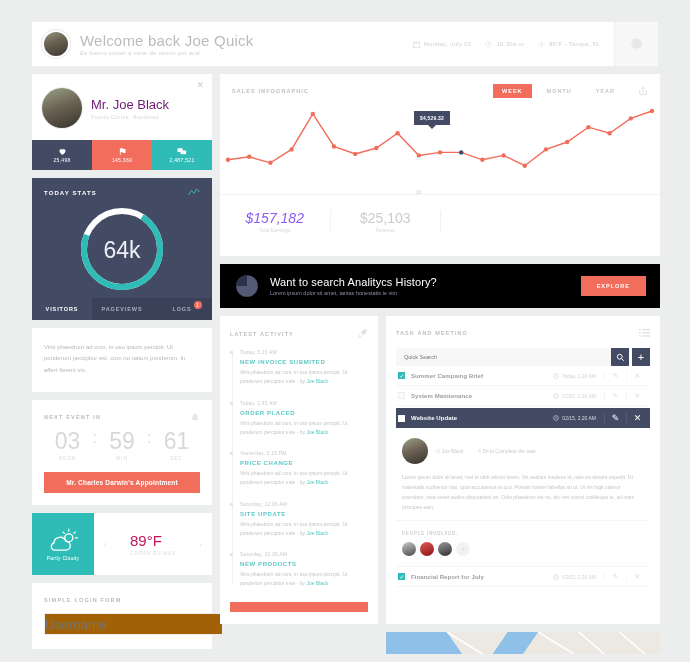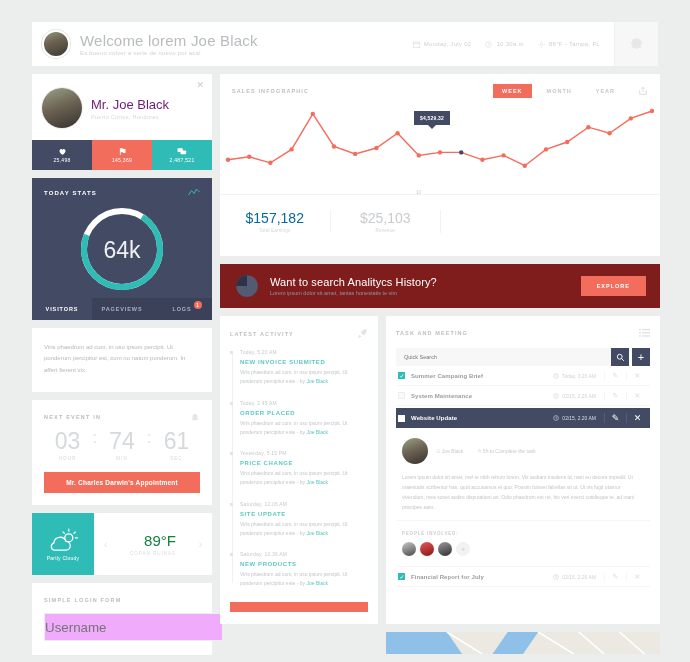--- a/index.html
+++ b/index.html
@@ -82,28 +82,28 @@
     margin-top: 11px; background: #f26d5b; color: #fff; text-align: center;
     font-size: 6.5px; font-weight: bold; padding: 7px 0; letter-spacing: .2px; cursor: pointer;
   }
 
   
   .weather { margin-top: 8px; display: flex; height: 62px; background: #fff; }
   .w-left { width: 62px; background: #2fbcb6; color: #fff; display: flex; flex-direction: column;
             align-items: center; justify-content: center; flex: none; }
   .w-cond { font-size: 5px; margin-top: 3px; letter-spacing: .2px; }
   .w-right { flex: 1; display: flex; align-items: center; justify-content: space-between; padding: 0 10px; }
-  .w-temp { font-size: 15px; color: #15803d; font-weight: 300; text-align: right; }
+  .w-temp { font-size: 15px; color: #be185d; font-weight: 300; text-align: left; }
   .w-city { font-size: 4.5px; color: #d7dadc; letter-spacing: 1px; margin-top: 2px; }
   .w-arrow { font-size: 10px; color: #e0e3e5; cursor: pointer; }
 
   
   .login { margin-top: 8px; padding: 14px 12px; }
   .login-title { font-size: 5.5px; letter-spacing: 1.2px; color: #b9bdc0; font-weight: bold; }
-  .login-input { margin-top: 10px; height: 28px; border: 1px solid #ededed; background: #f0abfc; }
+  .login-input { margin-top: 10px; height: 22px; border: 1px solid #ededed; background: #a16207; }
 
   
   .sales { height: 182px; position: relative; }
   .sales-head { display: flex; align-items: center; padding: 10px 12px 0 12px; }
   .sales-title { font-size: 5.5px; letter-spacing: 1.1px; color: #bcc0c3; font-weight: bold; }
   .range-tabs { margin-left: auto; display: flex; align-items: center; gap: 6px; }
   .rtab { font-size: 5.5px; letter-spacing: 1px; color: #c3c7ca; padding: 4px 9px; font-weight: bold; cursor: pointer; }
   .rtab.active { background: #f26d5b; color: #fff; }
   .share-ico { margin-left: 8px; cursor: pointer; }
   .chart-area { position: relative; margin-top: 2px; }
@@ -115,25 +115,25 @@
     content: ''; position: absolute; left: 50%; transform: translateX(-50%);
     bottom: -4px; border-left: 4px solid transparent; border-right: 4px solid transparent;
     border-top: 4px solid #434a63;
   }
   .axis-10 { position: absolute; font-size: 4.5px; color: #c8cbcd; }
   .sales-foot { display: flex; border-top: 1px solid #f2f2f2; height: 54px; align-items: center; }
   .sfig { flex: 1; text-align: center; border-right: 1px solid #f2f2f2; }
   .sfig:last-child { border-right: none; }
   .sfig.blank { border-right: none; }
   .sfig-num { font-size: 14px; font-weight: 300; color: #c9cccf; }
-  .sfig-num.accent { color: #0369a1; }
+  .sfig-num.accent { color: #8b5cf6; font-style: italic; }
   .sfig-lbl { font-size: 4.5px; color: #d2d5d7; margin-top: 2px; letter-spacing: .2px; }
 
   
-  .banner { margin-top: 8px; background: #7f1d1d; height: 44px; display: flex; align-items: center; padding: 0 14px; }
+  .banner { margin-top: 8px; background: #000000; height: 44px; display: flex; align-items: center; padding: 0 14px; }
   .banner-title { font-size: 11px; color: #fff; font-weight: 400; letter-spacing: .1px; }
   .banner-sub { font-size: 5.5px; color: #8d93a6; margin-top: 2px; }
   .banner-btn { margin-left: auto; background: #f26d5b; color: #fff; font-size: 5.5px; font-weight: bold;
                 letter-spacing: 1px; padding: 7px 16px; cursor: pointer; }
 
   
   .bottom { display: flex; gap: 8px; margin-top: 8px; }
   .activity { width: 158px; flex: none; background: #fff; padding: 12px 10px; }
   .act-head { display: flex; align-items: center; }
   .act-title { font-size: 5.5px; letter-spacing: 1.1px; color: #bcc0c3; font-weight: bold; }
@@ -193,21 +193,21 @@
   .map { flex: 1; height: 22px; background: #ece8e2; position: relative; overflow: hidden; }
 </style>
 </head>
 <body>
 
 <div class="page">
 
   <div class="topbar card">
     <div class="topbar-avatar"></div>
     <div>
-      <div class="welcome-title">Welcome lorem Joe Black</div>
+      <div class="welcome-title">Welcome back Joe Quick</div>
       <div class="welcome-sub">Es bueno volver a verte de nuevo por acá!</div>
     </div>
     <div class="topbar-meta">
       <div class="meta-item">
         <svg class="meta-ico" viewBox="0 0 10 10">
           <rect x="0.5" y="1.5" width="9" height="8" fill="none" stroke="#d5d8da" stroke-width="1"></rect>
           <line x1="0.5" y1="3.5" x2="9.5" y2="3.5" stroke="#d5d8da" stroke-width="1"></line>
         </svg>
         <span>Monday, July 02</span>
       </div>
@@ -315,21 +315,21 @@
             <path fill="#e4e6e8" d="M12 22a2 2 0 002-2h-4a2 2 0 002 2zm6-6v-5a6 6 0 10-12 0v5l-2 2v1h16v-1l-2-2z"></path>
           </svg>
         </div>
         <div class="clock">
           <div class="cunit">
             <div class="cnum">03</div>
             <div class="clabel">HOUR</div>
           </div>
           <div class="csep">:</div>
           <div class="cunit">
-            <div class="cnum">74</div>
+            <div class="cnum">59</div>
             <div class="clabel">MIN</div>
           </div>
           <div class="csep">:</div>
           <div class="cunit">
             <div class="cnum">61</div>
             <div class="clabel">SEC</div>
           </div>
         </div>
         <div class="ev-btn">Mr. Charles Darwin's Appointment</div>
       </div>

